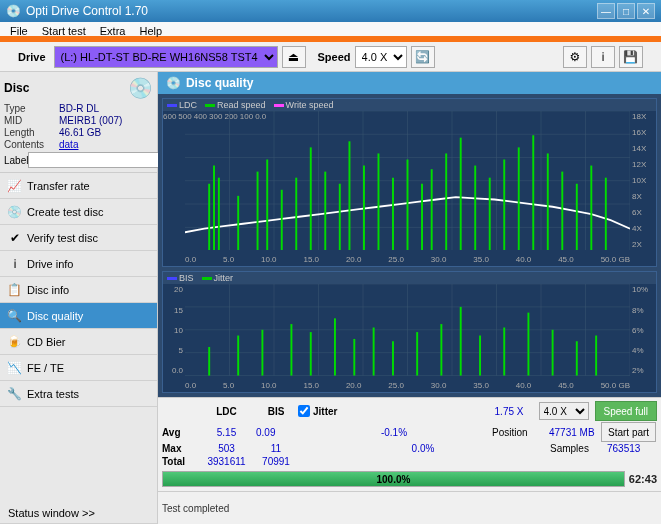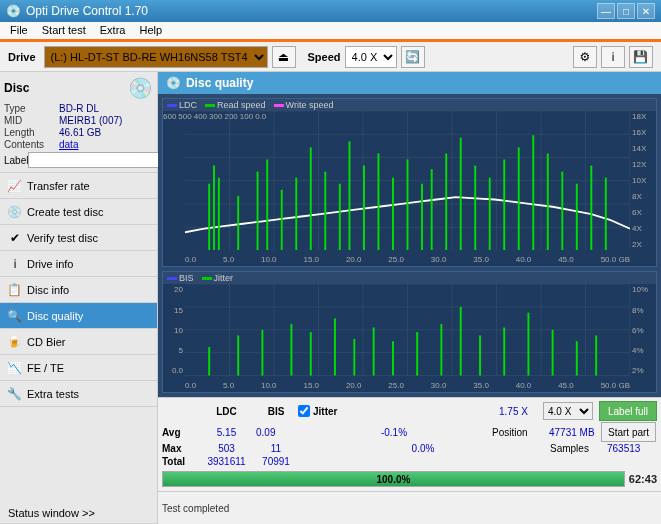--- a/index.html
+++ b/index.html
@@ -5,27 +5,27 @@
     * { box-sizing: border-box; margin: 0; padding: 0; }
     body { font-family: 'Segoe UI', Tahoma, sans-serif; font-size: 11px; background: #f0f0f0; width: 661px; height: 524px; overflow: hidden; }
 
     
     .titlebar { background: linear-gradient(to bottom, #4a9fd4, #2d7ab5); color: white; height: 22px; display: flex; align-items: center; justify-content: space-between; padding: 0 6px; font-size: 12px; font-weight: 500; }
     .titlebar-left { display: flex; align-items: center; gap: 5px; }
     .titlebar-controls { display: flex; gap: 2px; }
     .titlebar-btn { width: 18px; height: 16px; background: rgba(255,255,255,0.2); border: 1px solid rgba(255,255,255,0.4); color: white; font-size: 10px; cursor: pointer; display: flex; align-items: center; justify-content: center; }
 
     
-    .menubar { background: #f8f8f8; border-bottom: 3px solid #f97316; height: 20px; display: flex; align-items: flex-end; padding: 0 4px; gap: 2px; }
+    .menubar { background: #f8f8f8; border-bottom: 6px solid #f97316; height: 20px; display: flex; align-items: flex-start; padding: 0 4px; gap: 2px; }
     .menu-item { padding: 1px 6px; cursor: pointer; font-size: 11px; height: 18px; display: flex; align-items: center; }
 
     
-    .toolbar { background: #f0f0f0; border-bottom: 1px solid #ccc; height: 30px; display: flex; align-items: center; padding: 0 8px; gap: 4px; }
+    .toolbar { background: #f0f0f0; border-bottom: 1px solid #ccc; height: 30px; display: flex; align-items: center; padding: 0 18px; gap: 4px; }
     .toolbar-label { font-size: 11px; font-weight: bold; margin-right: 4px; }
-    .drive-select { height: 22px; font-size: 11px; border: 1px solid #aaa; background: #a16207; padding: 0 2px; min-width: 200px; }
+    .drive-select { height: 22px; font-size: 11px; border: 1px solid #aaa; background: #8b5cf6; padding: 0 2px; min-width: 200px; }
     .toolbar-btn { width: 24px; height: 22px; background: #f5f5f5; border: 1px solid #aaa; display: flex; align-items: center; justify-content: center; cursor: pointer; font-size: 12px; }
     .speed-label { margin-left: 8px; font-size: 11px; font-weight: bold; }
     .speed-select { height: 22px; font-size: 11px; border: 1px solid #aaa; background: white; padding: 0 2px; min-width: 50px; }
     .toolbar-spacer { flex: 1; }
 
     
     .main { display: flex; height: calc(524px - 22px - 20px - 30px); }
 
     
     .sidebar { width: 158px; background: #e8e8e8; border-right: 1px solid #ccc; display: flex; flex-direction: column; flex-shrink: 0; }
@@ -398,21 +398,21 @@
           <input type="checkbox" checked="" style="width: 12px; height: 12px;">
           <span style="font-weight:bold;">Jitter</span>
         </div>
         <div style="width:55px; text-align:center;">
           <span style="color:#0000cc;">1.75 X</span>
         </div>
         <select style="height:18px; font-size:10px; border:1px solid #aaa; width:50px;">
           <option>4.0 X</option>
         </select>
         <div style="display:flex; flex-direction:column; gap:1px; margin-left:4px;">
-          <button class="start-full-btn">Label full</button>
+          <button class="start-full-btn">Speed full</button>
         </div>
       </div>
 
       <div style="display:flex; align-items:center; gap:2px; font-size:10px; margin-bottom:1px;">
         <div style="width:35px; font-weight:bold;">Avg</div>
         <div style="width:55px; text-align:center; color:#0000cc;">5.15</div>
         <div style="width:40px; text-align:left; color:#0000cc;">0.09</div>
         <div style="flex:1; text-align:center; color:#0000cc;">-0.1%</div>
         <div style="width:55px; font-size:10px;">
           <span>Position</span>

